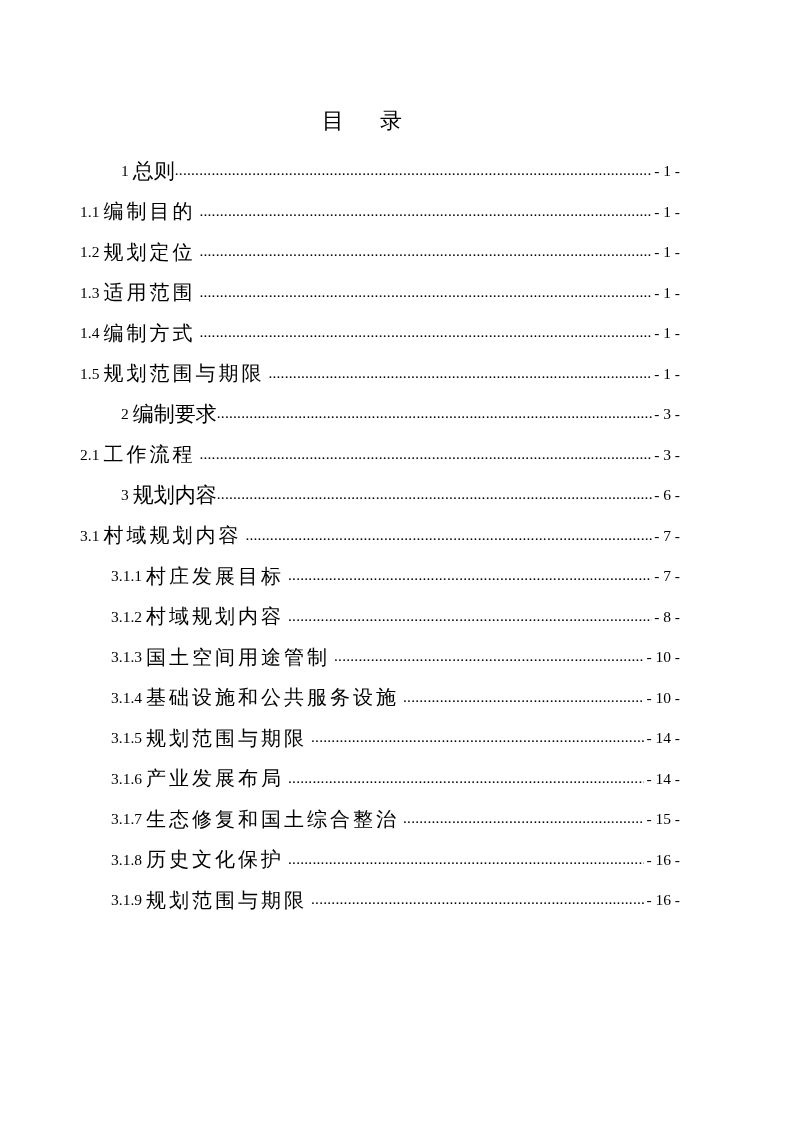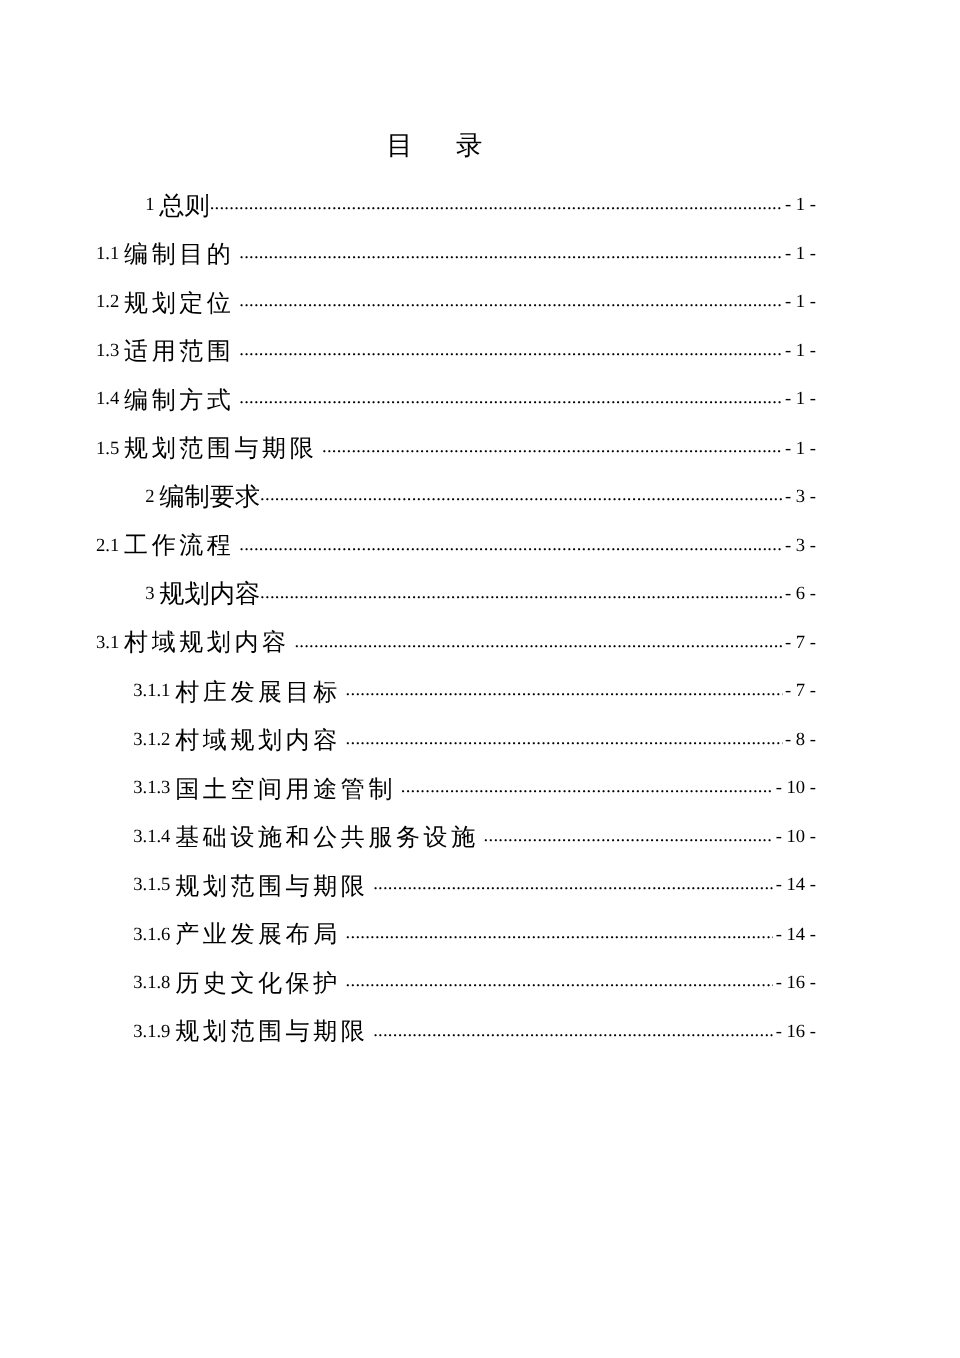--- a/index.html
+++ b/index.html
@@ -194,20 +194,26 @@
       <span class="leader"></span>
       <span class="page-num">- 14 -</span>
     </li>
     <li class="toc-entry level-3">
       <span class="num">3.1.6</span>
       <span class="label">产业发展布局</span>
       <span class="leader"></span>
       <span class="page-num">- 14 -</span>
     </li>
     <li class="toc-entry level-3">
+      <span class="num">3.1.7</span>
+      <span class="label">生态修复和国土综合整治</span>
+      <span class="leader"></span>
+      <span class="page-num">- 15 -</span>
+    </li>
+    <li class="toc-entry level-3">
       <span class="num">3.1.8</span>
       <span class="label">历史文化保护</span>
       <span class="leader"></span>
       <span class="page-num">- 16 -</span>
     </li>
     <li class="toc-entry level-3">
       <span class="num">3.1.9</span>
       <span class="label">规划范围与期限</span>
       <span class="leader"></span>
       <span class="page-num">- 16 -</span>

